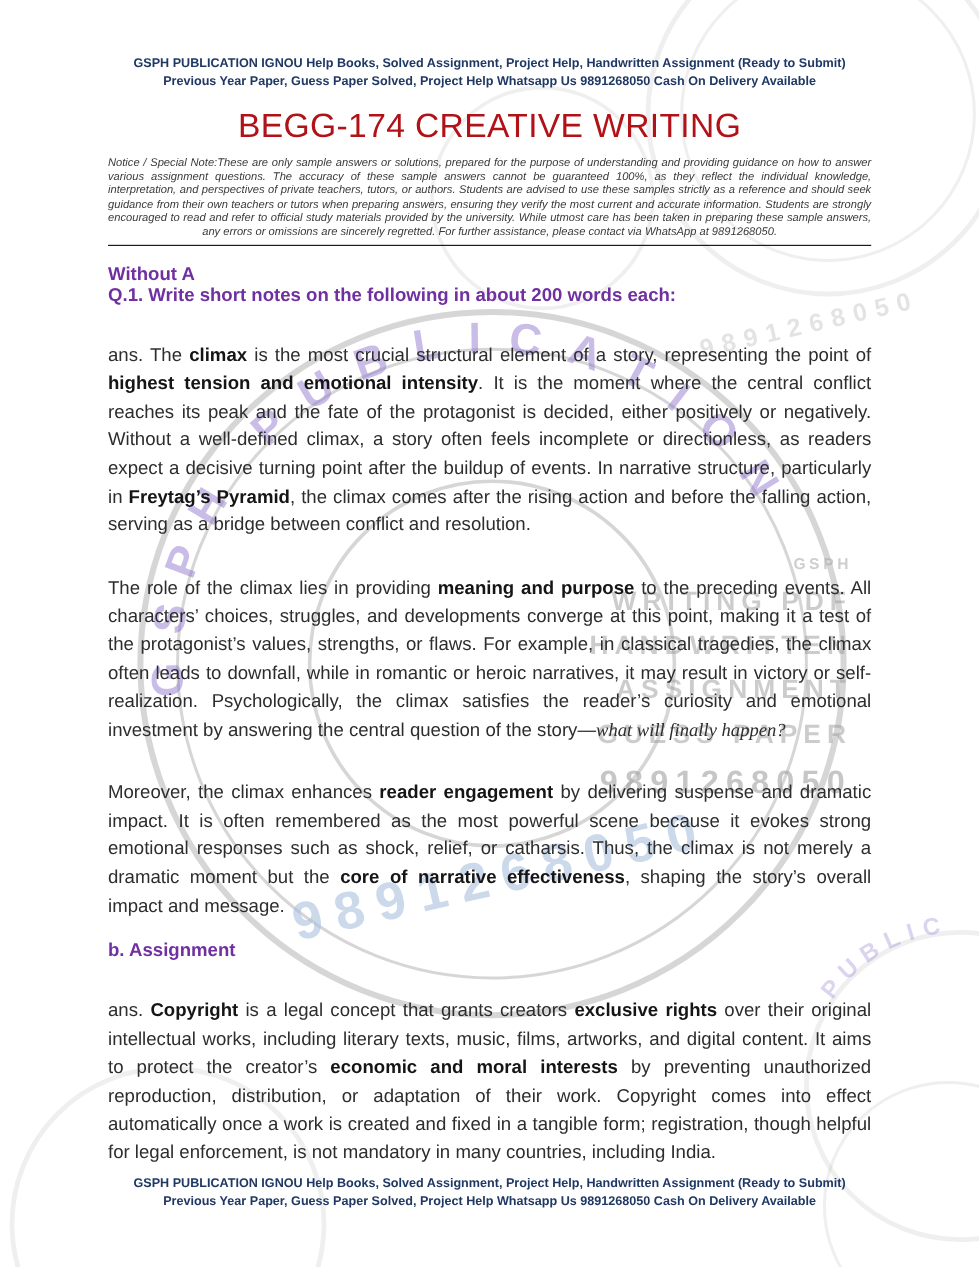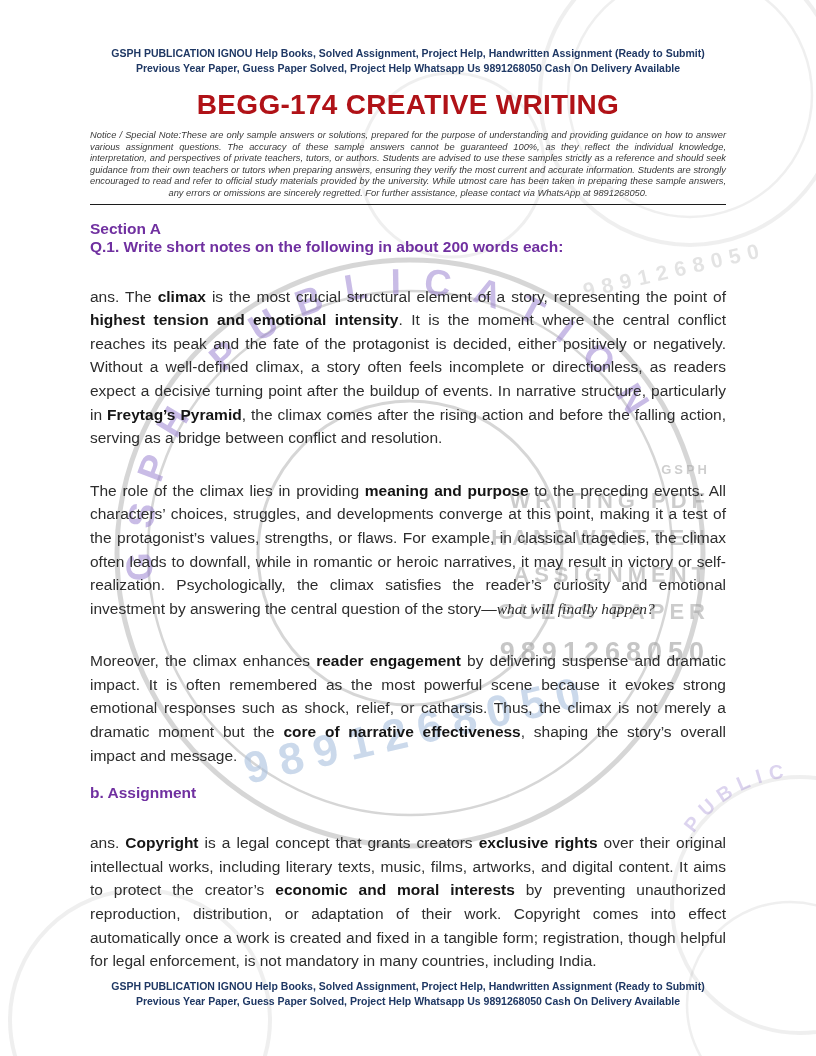--- a/index.html
+++ b/index.html
@@ -34,21 +34,21 @@
     color:var(--wm_gray);font-weight:bold;pointer-events:none;
   }
   .wm-line-sm{font-size:13px;letter-spacing:3px;opacity:.50;}
   .wm-line{font-size:22px;letter-spacing:5px;opacity:.52;margin-top:11px;}
   .wm-line-num{font-size:27px;letter-spacing:6px;opacity:.58;margin-top:12px;}
   
   .content{position:relative;z-index:2;padding:0 90px;}
   .doc-header{padding-top:46px;text-align:center;color:var(--header_navy);
     font-weight:bold;font-size:10.5px;line-height:15px;}
   .doc-title{margin-top:13px;text-align:center;color:var(--title_red);
-    font-weight:bold;font-size:28px;letter-spacing:.3px;}
+    font-weight:normal;font-size:28px;letter-spacing:.3px;}
   .notice{margin-top:9px;font-size:9.3px;font-style:italic;line-height:11.6px;
     color:#3a3a3a;text-align:justify;text-align-last:center;}
   .rule{margin-top:4px;border-top:1.8px solid #1c1c1c;height:0;}
   .h-purple{color:var(--heading_purple);font-weight:bold;font-size:15.5px;margin:0;}
   .section-heading{margin-top:15px;}
   .question-heading{}
   .answer-heading{margin-top:17px;}
   p.body-par{margin:29px 0 0;font-size:15.5px;line-height:23.6px;text-align:justify;
     color:var(--body_text);}
   p.body-par .b{font-weight:bold;color:#151515;}
@@ -105,21 +105,21 @@
     <div class="doc-header">
       <div>GSPH PUBLICATION IGNOU Help Books, Solved Assignment, Project Help, Handwritten Assignment (Ready to Submit)</div>
       <div>Previous Year Paper, Guess Paper Solved, Project Help Whatsapp Us 9891268050 Cash On Delivery Available</div>
     </div>
 
     <div class="doc-title">BEGG-174 CREATIVE WRITING</div>
 
     <div class="notice">Notice / Special Note:These are only sample answers or solutions, prepared for the purpose of understanding and providing guidance on how to answer various assignment questions. The accuracy of these sample answers cannot be guaranteed 100%, as they reflect the individual knowledge, interpretation, and perspectives of private teachers, tutors, or authors. Students are advised to use these samples strictly as a reference and should seek guidance from their own teachers or tutors when preparing answers, ensuring they verify the most current and accurate information. Students are strongly encouraged to read and refer to official study materials provided by the university. While utmost care has been taken in preparing these sample answers, any errors or omissions are sincerely regretted. For further assistance, please contact via WhatsApp at 9891268050.</div>
     <div class="rule"></div>
 
-    <h2 class="h-purple section-heading">Section A</h2>
+    <h2 class="h-purple section-heading">Without A</h2>
 
     <h2 class="h-purple question-heading">Q.1. Write short notes on the following in about 200 words each:</h2>
 
 
     <p class="body-par"><span>ans. The </span><span class="b">climax</span><span> is the most crucial structural element of a story, representing the point of </span><span class="b">highest tension and emotional intensity</span><span>. It is the moment where the central conflict reaches its peak and the fate of the protagonist is decided, either positively or negatively. Without a well-defined climax, a story often feels incomplete or directionless, as readers expect a decisive turning point after the buildup of events. In narrative structure, particularly in </span><span class="b">Freytag’s Pyramid</span><span>, the climax comes after the rising action and before the falling action, serving as a bridge between conflict and resolution.</span></p>
     <p class="body-par"><span>The role of the climax lies in providing </span><span class="b">meaning and purpose</span><span> to the preceding events. All characters’ choices, struggles, and developments converge at this point, making it a test of the protagonist’s values, strengths, or flaws. For example, in classical tragedies, the climax often leads to downfall, while in romantic or heroic narratives, it may result in victory or self-realization. Psychologically, the climax satisfies the reader’s curiosity and emotional investment by answering the central question of the story—</span><span class="i">what will finally happen?</span></p>
     <p class="body-par"><span>Moreover, the climax enhances </span><span class="b">reader engagement</span><span> by delivering suspense and dramatic impact. It is often remembered as the most powerful scene because it evokes strong emotional responses such as shock, relief, or catharsis. Thus, the climax is not merely a dramatic moment but the </span><span class="b">core of narrative effectiveness</span><span>, shaping the story’s overall impact and message.</span></p>
 
     <h3 class="h-purple answer-heading">b. Assignment</h3>
 

